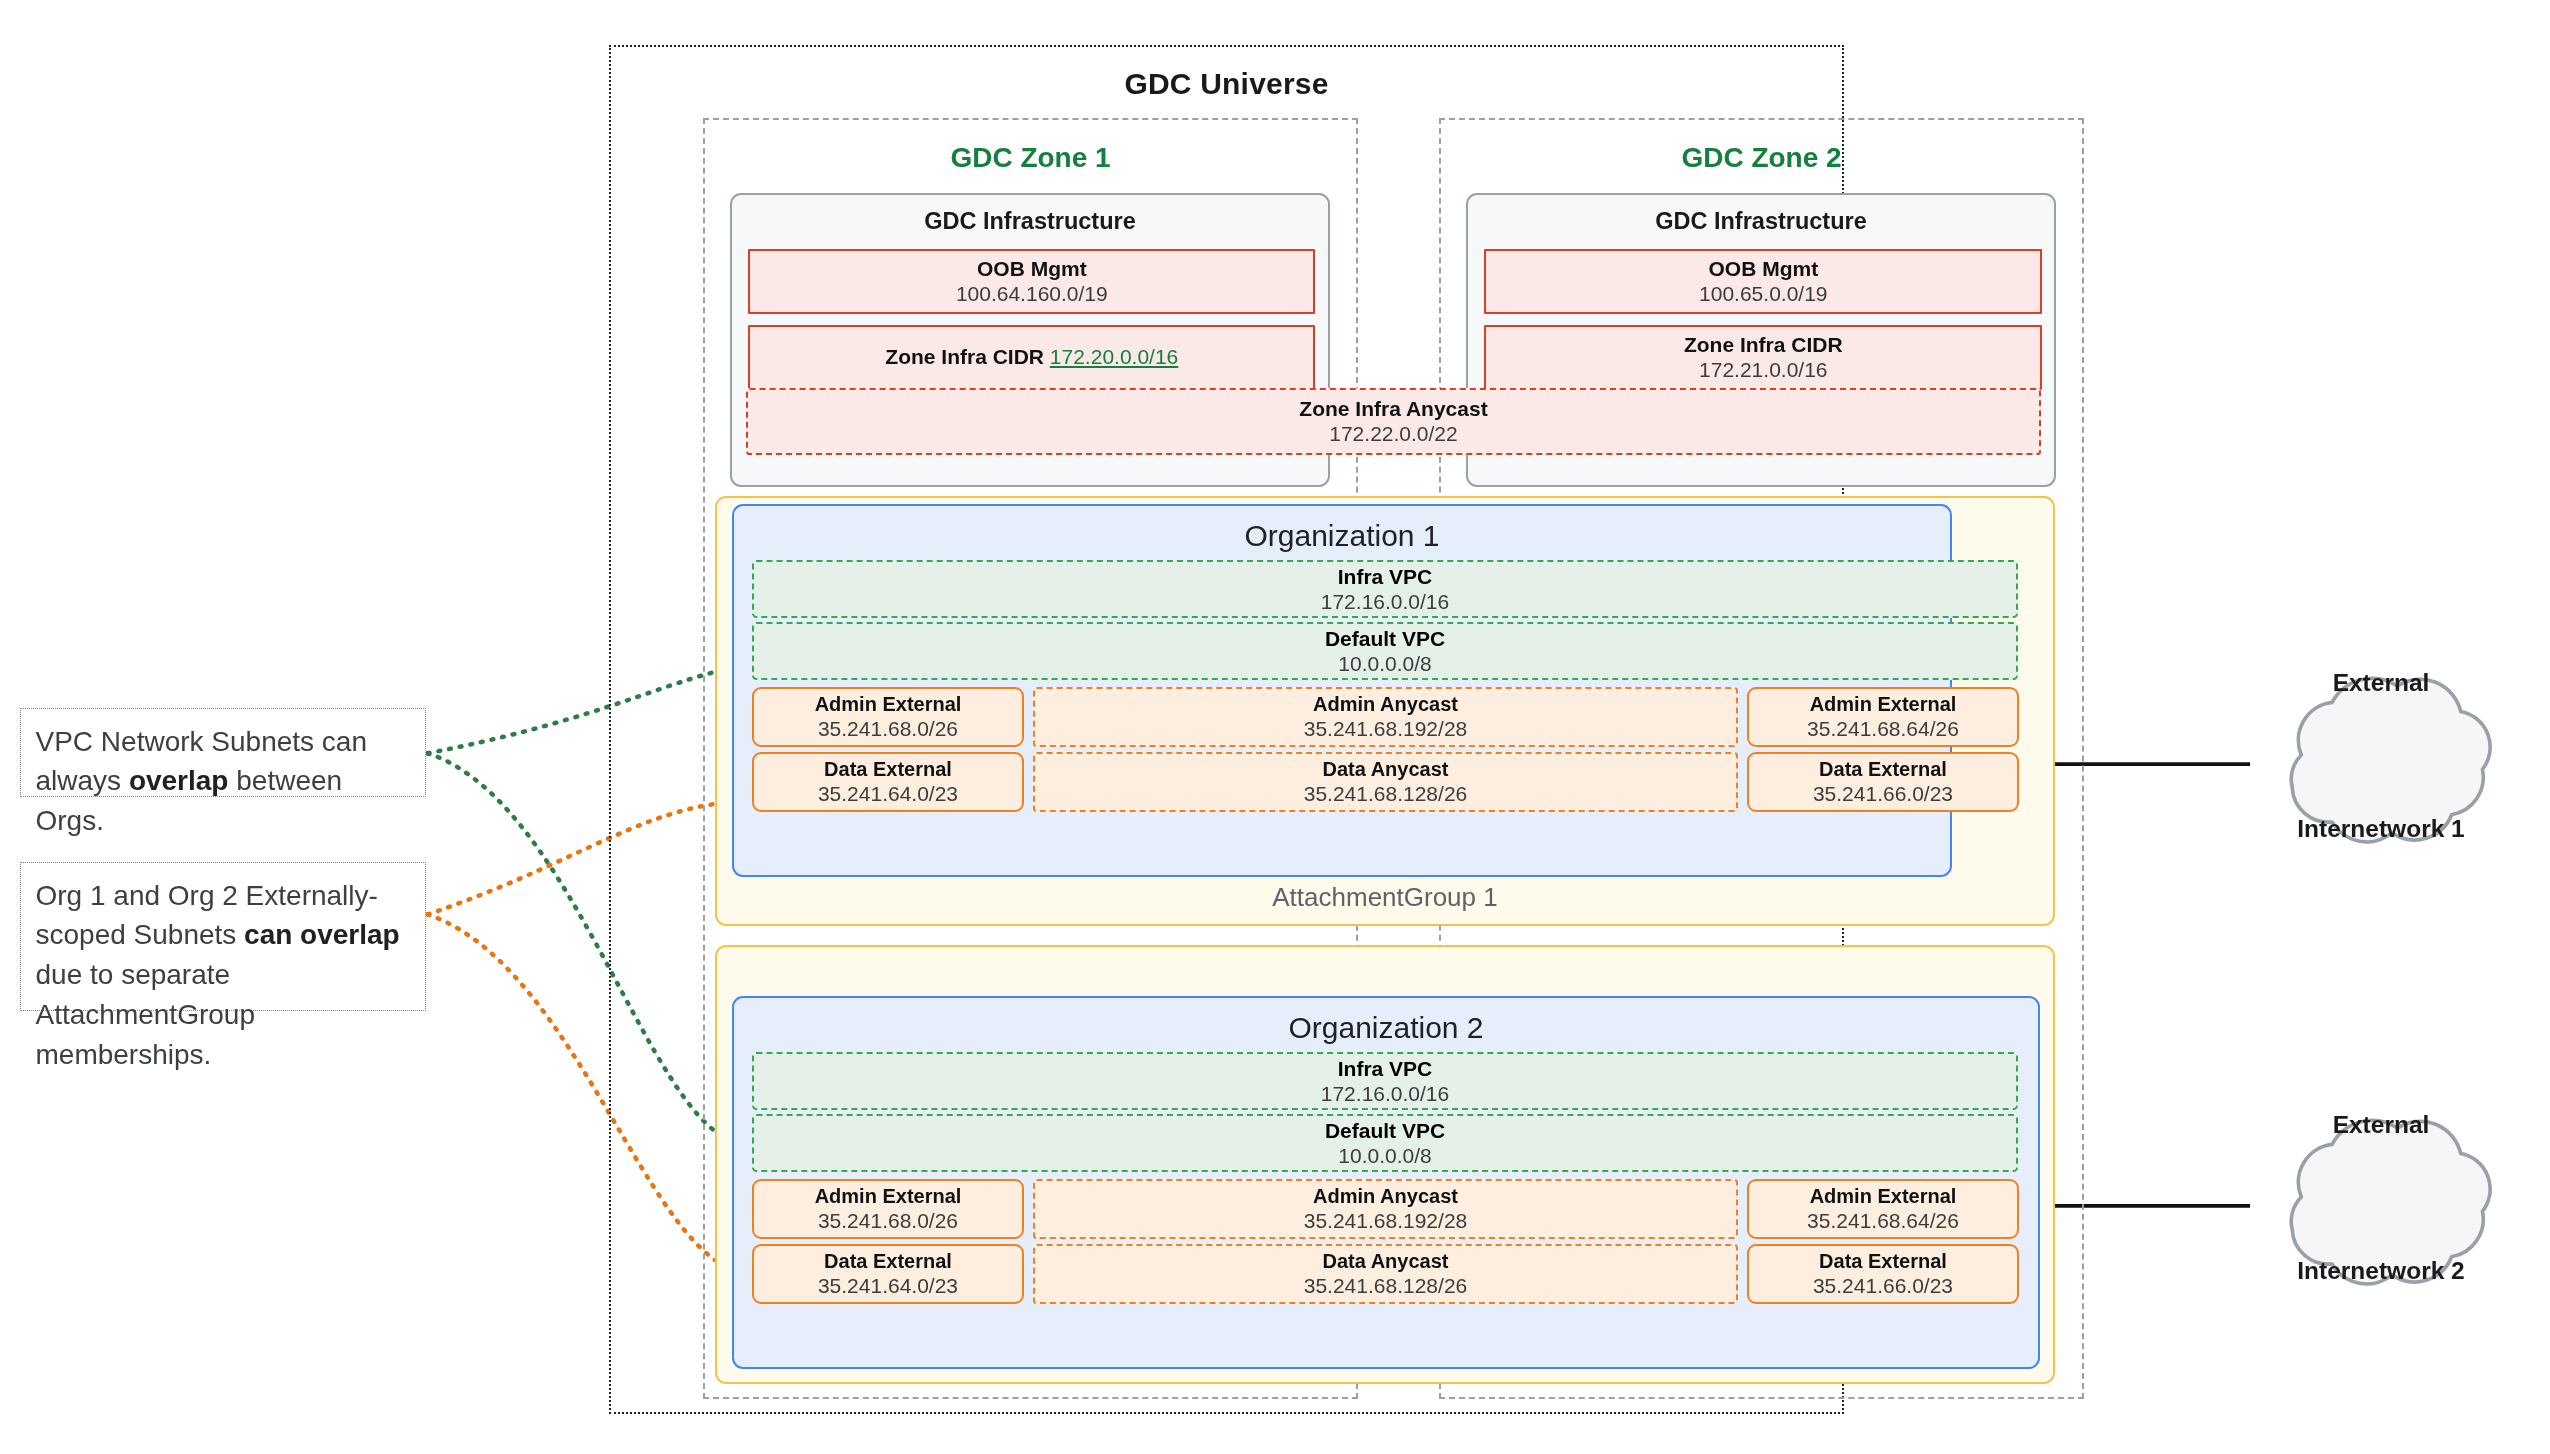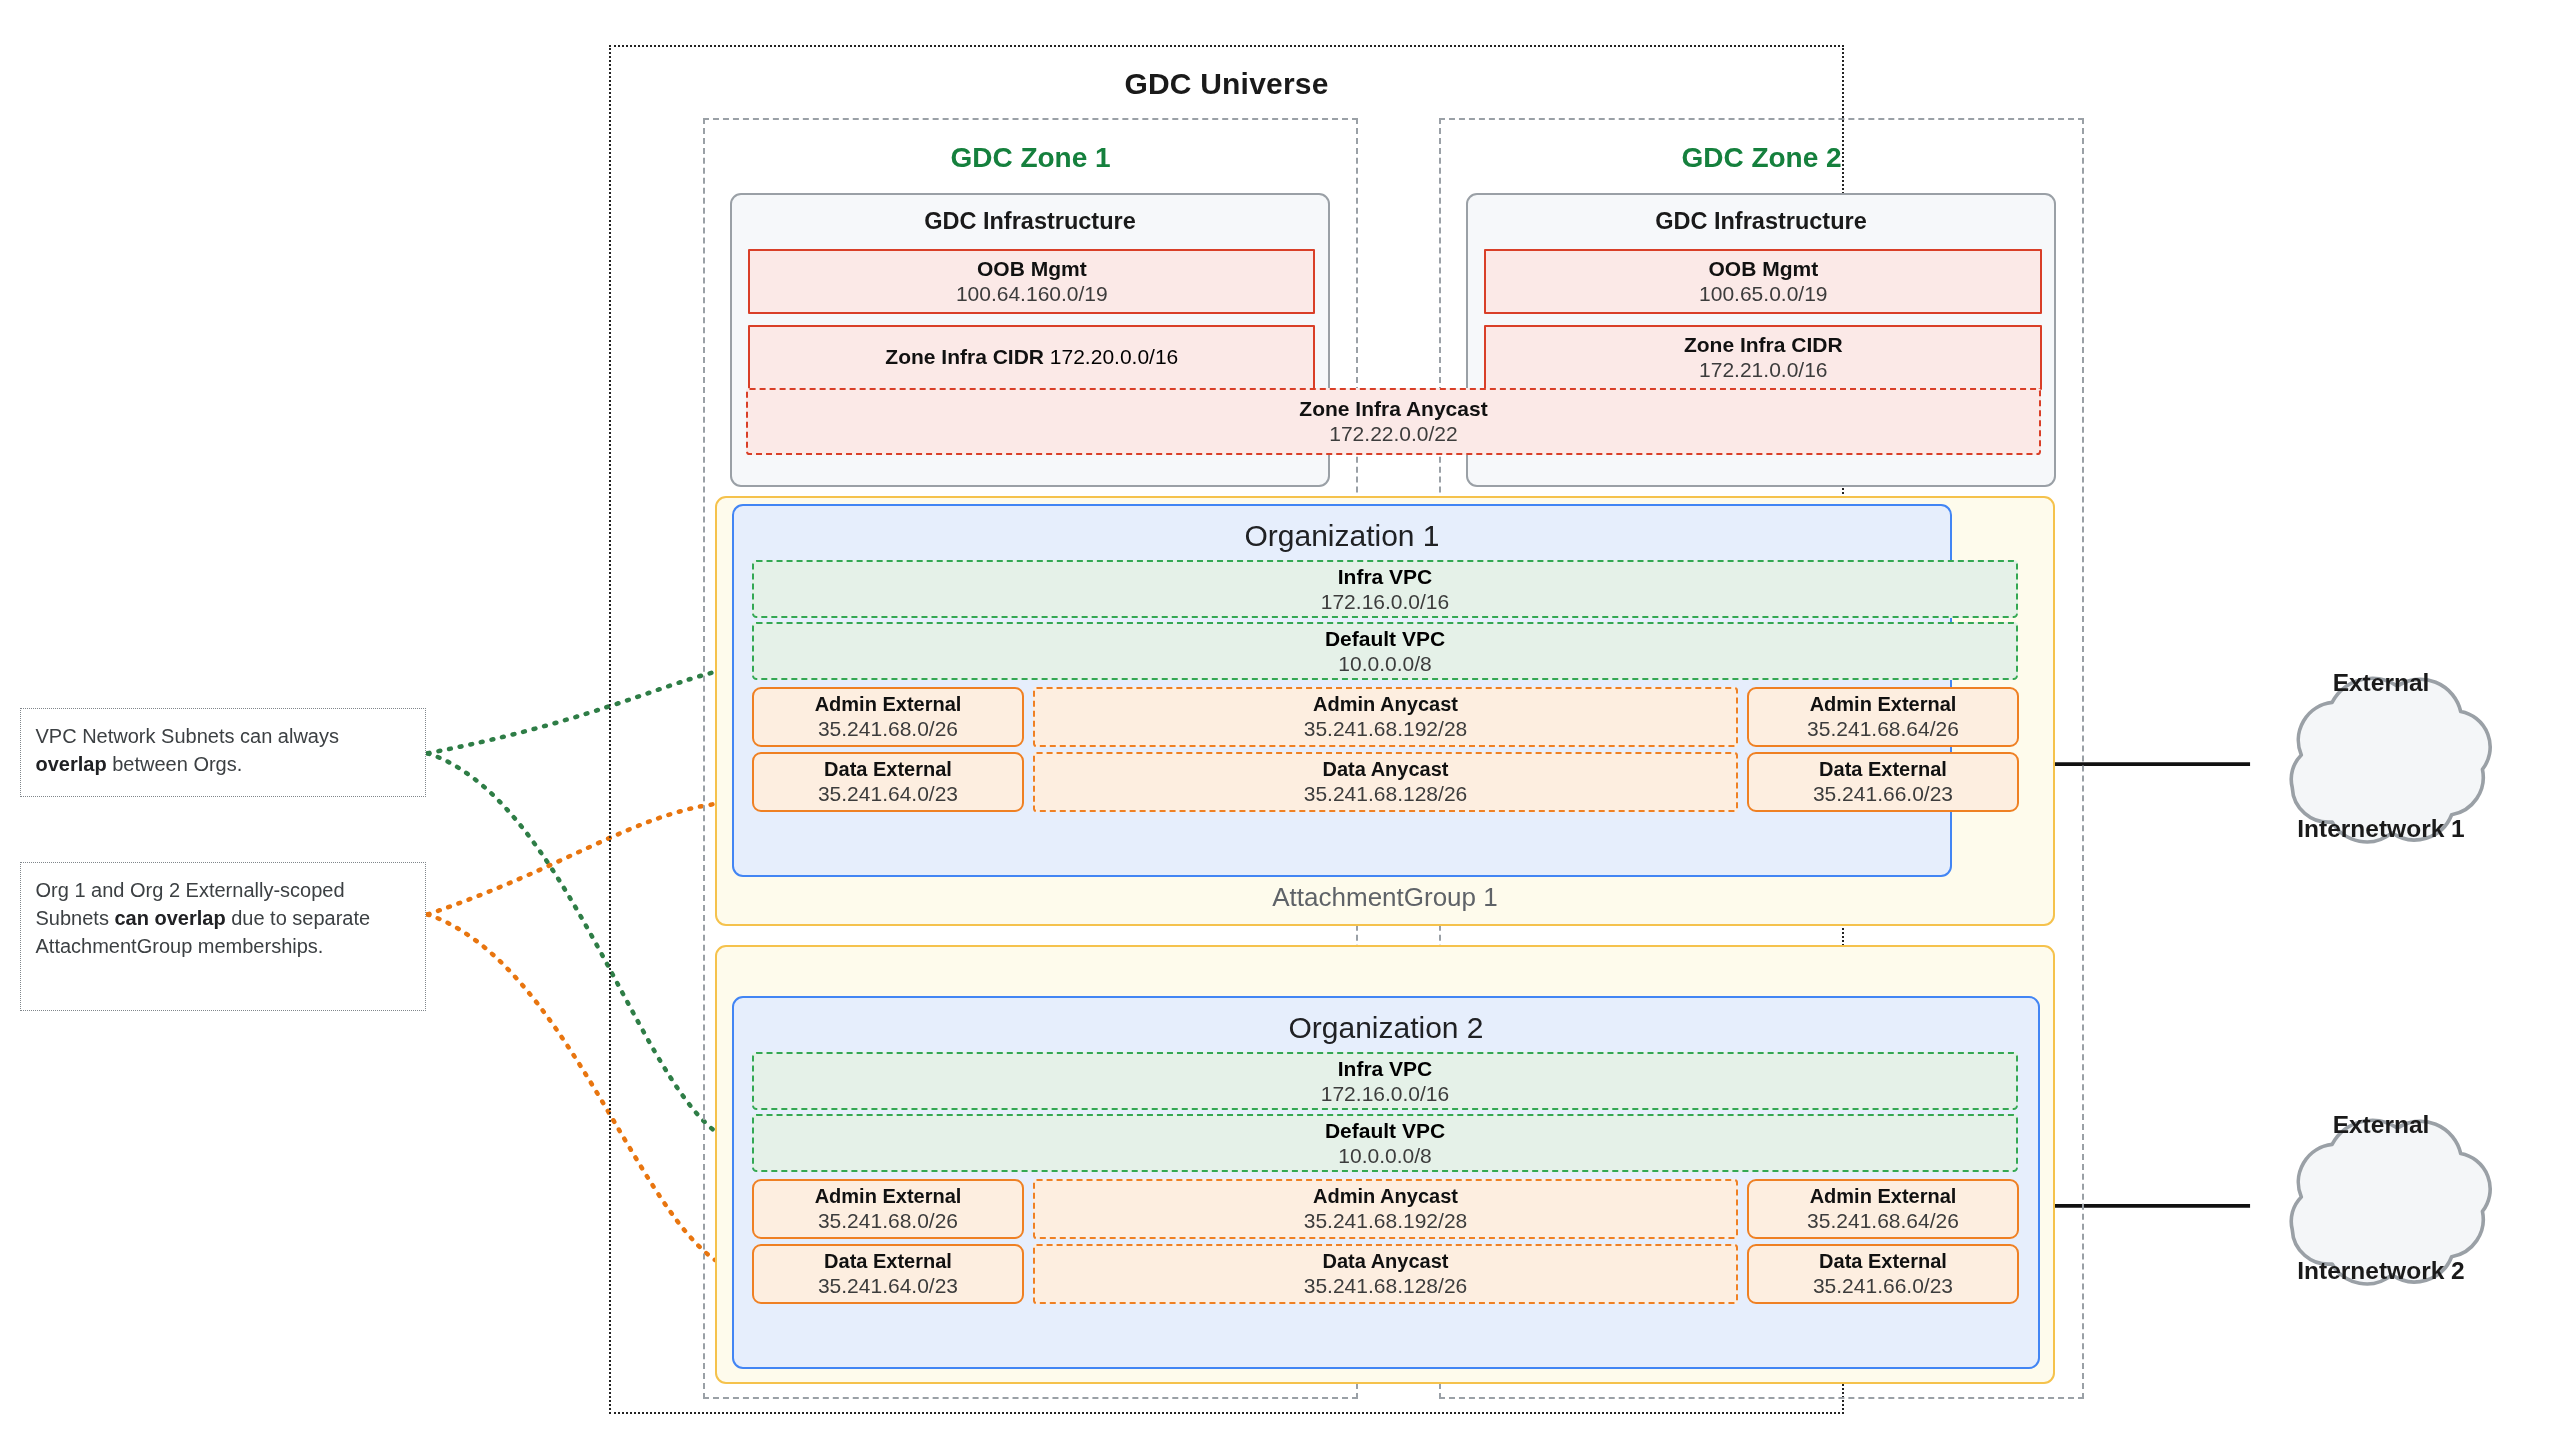--- a/index.html
+++ b/index.html
@@ -62,21 +62,21 @@
     border-radius: 1px;
     background: #fbe9e7;
     display: flex; flex-direction: column;
     align-items: center; justify-content: center;
   }
   .redbox.dashed { border-style: dashed; border-radius: 3.6px; }
   .redbox .t { font-size: 21px; font-weight: bold; color: #111; line-height: 1.18; }
   .redbox .v { font-size: 21px; font-weight: normal; color: #3c3c3c; line-height: 1.18; }
   .redbox .inline { font-size: 21px; color: #111; line-height: 1.18; }
   .redbox .inline b { font-weight: bold; }
-  .redbox .inline span.val { font-weight: normal; color: #000000; }
+  .redbox .inline span.val { font-weight: normal; color: #15803d; text-decoration: underline; }
 
   
   .attgrp {
     position: absolute;
     border: 2.7px solid #f5c24c;
     border-radius: 11px;
     background: #fefbec;
   }
   #attgrp1 { left: 715px; top: 496px; width: 1340px; height: 430px; }
   #attgrp2 { left: 715px; top: 945px; width: 1340px; height: 439px; }
@@ -125,21 +125,21 @@
   .subnet.dashed { border-style: dashed; border-radius: 3.6px; }
   .subnet .t { font-size: 20px; font-weight: bold; color: #111; line-height: 1.2; }
   .subnet .v { font-size: 21px; color: #3c3c3c; line-height: 1.2; }
 
   
   .note {
     position: absolute;
     border: 1.8px dotted #80868b;
     background: #ffffff;
     padding: 12.7px 14.5px 14.5px 14.5px;
-    font-size: 20px; line-height: 1.42; color: #3c4043;
+    font-size: 28px; line-height: 1.42; color: #3c4043;
   }
   .note b { font-weight: bold; color: #202124; }
   #note1 { left: 20px; top: 708px; width: 406px; height: 89px; }
   #note2 { left: 20px; top: 862px; width: 406px; height: 149px; }
 
   
   .cloud-wrap { position: absolute; }
   .cloud-label {
     position: absolute; left: 0; top: 0; width: 100%; height: 100%;
     display: flex; flex-direction: column;

